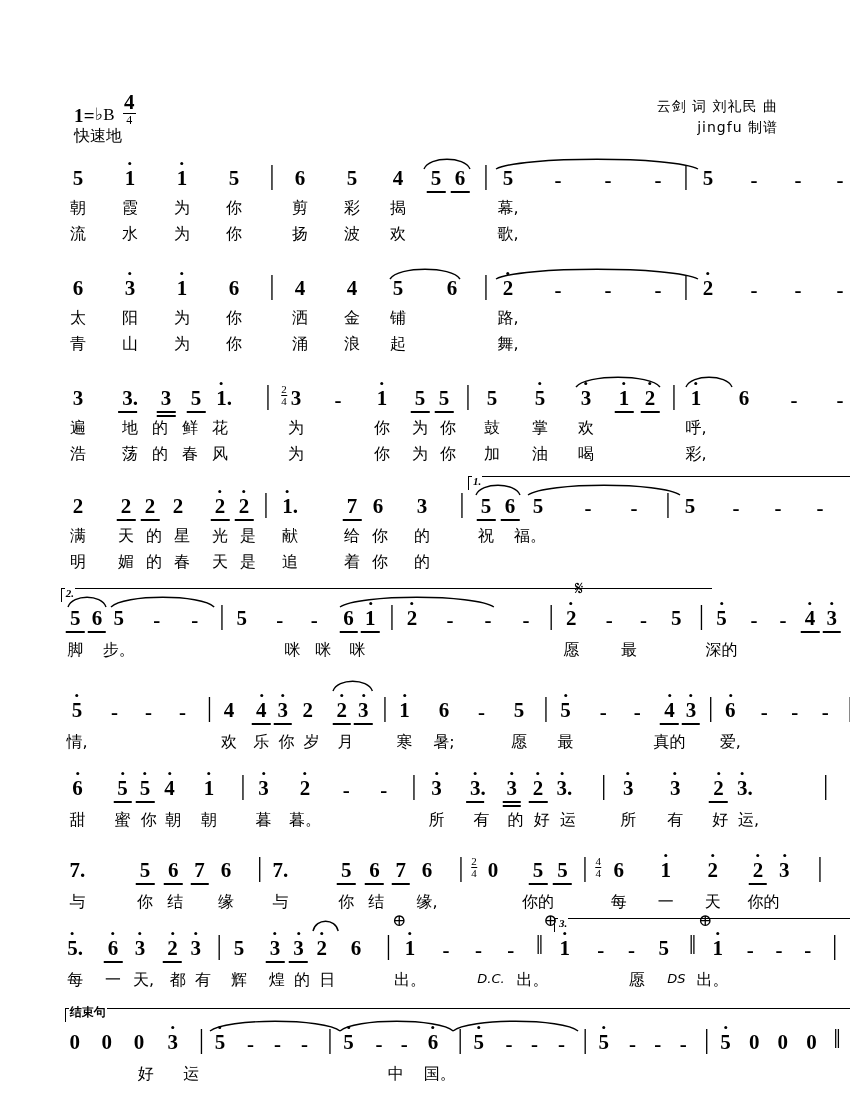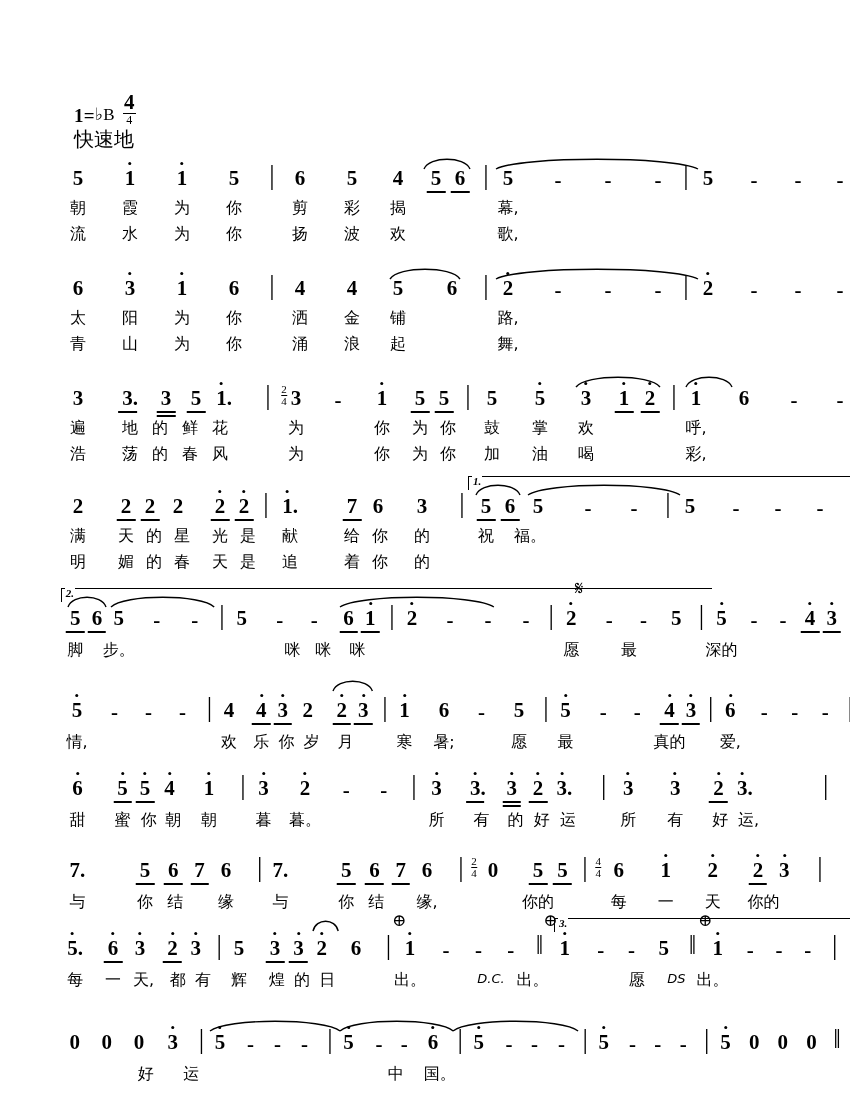--- a/index.html
+++ b/index.html
@@ -36,21 +36,21 @@
     font-size: 12px;
     line-height: 1.02;
     text-align: center;
   }
   .tsig .num { display: block; border-bottom: 1.4px solid #000; padding: 0 1px; }
   .tsig .den { display: block; padding: 0 1px; }
 
   .tempo {
     position: absolute;
     left: 74px; top: 126px;
-    font-size: 20px;
+    font-size: 16px;
     font-family: "DejaVu Sans", sans-serif;
   }
 
   .title {
     position: absolute;
     left: 0; top: 70px;
     width: 850px;
     text-align: center;
     font-size: 34px;
     letter-spacing: 3px;
@@ -184,20 +184,24 @@
   <div class="keysig">
     <b>1=</b><span class="flat">♭B</span><span class="tsig">
       <span class="num">4</span>
       <span class="den">4</span>
     </span>
   </div>
 
   <div class="tempo">快速地</div>
 
 
+  <div class="credits">
+    <div>云剑 词 刘礼民 曲</div>
+    <div>jingfu 制谱</div>
+  </div>
 
 </div>
 
 <div id="music">
     <div class="system" style="top: 168px;">
       <div class="noterow">
         <svg class="arc" width="46" height="16" style="left: 356px; top: -14px;">
           <path d="M0,15 C5.52,2 40.48,2 46,15" fill="none" stroke="#000" stroke-width="1.4"></path>
         </svg>
         <svg class="arc" width="202" height="16" style="left: 428px; top: -14px;">
@@ -670,20 +674,23 @@
         <div class="g lyr" style="left: 342px;">出。</div>
         <div class="g lyr small" style="left: 423px;">D.C.</div>
         <div class="g lyr" style="left: 464.4px;">出。</div>
         <div class="g lyr" style="left: 568.8px;">愿</div>
         <div class="g lyr small" style="left: 608.4px;">DS</div>
         <div class="g lyr" style="left: 644.4px;">出。</div>
       </div>
     </div>
     <div class="system" style="top: 1032px;">
       <div class="noterow">
+        <div class="volta" style="left: -3.38px; width: 785.85px; top: -24px;">
+          <span class="vlabel" style="font-style: normal; font-family: &quot;DejaVu Sans&quot;, sans-serif; font-size: 12px; top: -3px;">结束句</span>
+        </div>
         <svg class="arc" width="130.12999999999997" height="16" style="left: 141.96px; top: -16px;">
           <path d="M0,15 C15.615599999999995,2 114.51439999999997,2 130.12999999999997,15" fill="none" stroke="#000" stroke-width="1.4"></path>
         </svg>
         <svg class="arc" width="113.23000000000002" height="16" style="left: 272.09px; top: -16px;">
           <path d="M0,15 C13.587600000000002,2 99.64240000000002,2 113.23000000000002,15" fill="none" stroke="#000" stroke-width="1.4"></path>
         </svg>
         <svg class="arc" width="125.06" height="16" style="left: 385.32px; top: -16px;">
           <path d="M0,15 C15.0072,2 110.0528,2 125.06,15" fill="none" stroke="#000" stroke-width="1.4"></path>
         </svg>
         <div class="g num" style="left: 6.76px; top: 0px;"><span style="position: relative; display: inline-block;">0</span></div>

